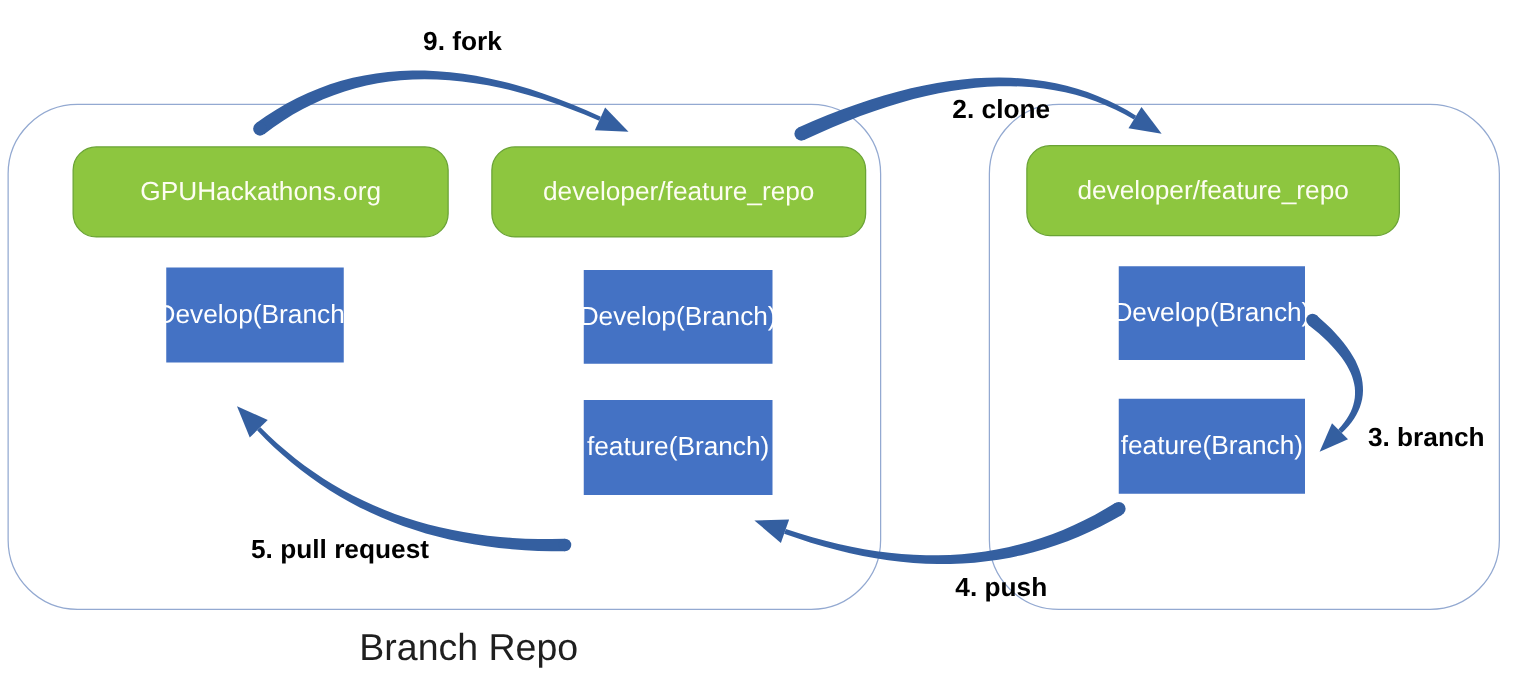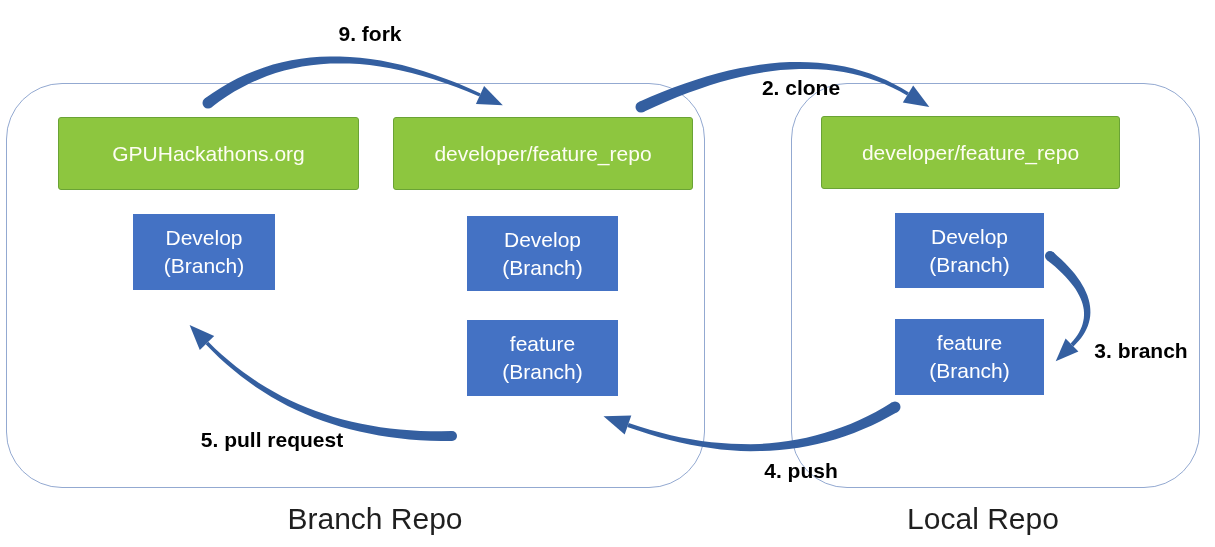--- a/index.html
+++ b/index.html
@@ -5,27 +5,27 @@
   html,body{margin:0;padding:0;background:#ffffff;}
   .stage{
     position:relative;width:1215px;height:547px;background:#ffffff;
     font-family:"Liberation Sans",sans-serif;overflow:hidden;
   }
   .container{
     position:absolute;border:1.5px solid #93a9d1;border-radius:56px;background:transparent;
     box-sizing:border-box;
   }
   .repo{
-    position:absolute;border:1px solid #6aa335;border-radius:3px;background:#8dc63f;
+    position:absolute;border:1px solid #6aa335;border-radius:19px;background:#8dc63f;
     color:#fdfdf2;display:flex;align-items:center;justify-content:center;
     font-size:21px;box-sizing:border-box;text-align:center;
   }
   .branch{
     position:absolute;background:#4472c4;color:#ffffff;
-    display:flex;flex-direction:column;align-items:center;justify-content:center;
+    display:flex;align-items:center;justify-content:center;
     font-size:21px;line-height:1.32;text-align:center;box-sizing:border-box;
   }
   .step{
     position:absolute;transform:translate(-50%,-50%);
     font-weight:bold;font-size:21px;color:#000000;white-space:nowrap;
   }
   .caption{
     position:absolute;transform:translate(-50%,-50%);
     font-size:30px;color:#1f1f1f;white-space:nowrap;
   }
@@ -70,21 +70,20 @@
     <span>(Branch)</span>
   </div>
 
   <div class="step" style="left:370px;top:34px;">9. fork</div>
   <div class="step" style="left:801px;top:48px;margin-top:40px;">2. clone</div>
   <div class="step" style="left:1141px;top:308px;margin-top:43px;">3. branch</div>
   <div class="step" style="left:757px;top:471px;margin-left:44px;">4. push</div>
   <div class="step" style="left:272px;top:440px;">5. pull request</div>
 
   <div class="caption" style="left:375px;top:519px;">Branch Repo</div>
-  <div class="caption" style="left:983px;top:519px;">Local Repo</div>
 
   <svg id="arrow-layer" viewBox="0 0 1215 547" xmlns="http://www.w3.org/2000/svg">
       <path d="M211.3,107.4L218.8,101.7L226.5,96.5L234.3,91.6L242.3,87.2L250.4,83.1L258.6,79.4L267.0,76.1L275.6,73.1L284.3,70.6L293.1,68.4L302.1,66.6L311.3,65.2L320.6,64.2L330.1,63.6L339.7,63.4L349.5,63.6L359.5,64.1L369.6,65.1L379.9,66.5L390.3,68.2L400.9,70.4L411.6,72.9L422.5,75.9L433.6,79.2L444.8,83.0L456.1,87.1L467.6,91.6L479.3,96.6L480.7,93.4L469.1,88.2L457.6,83.3L446.2,78.9L435.0,74.9L423.9,71.2L412.9,68.0L402.1,65.1L391.4,62.7L380.8,60.6L370.4,59.0L360.1,57.7L349.9,56.9L339.8,56.4L329.9,56.4L320.1,56.7L310.4,57.5L300.9,58.7L291.4,60.3L282.2,62.2L273.0,64.6L264.0,67.4L255.1,70.7L246.3,74.3L237.7,78.3L229.3,82.8L220.9,87.7L212.7,92.9L204.7,98.6Z" fill="#345fa0"></path>
       <circle cx="208" cy="103" r="5.5" fill="#345fa0"></circle>
       <polygon points="502.8,105.3 475.9,104.1 484.1,85.9" fill="#345fa0"></polygon>
       <path d="M643.3,112.0L654.8,106.7L666.1,101.7L677.3,97.1L688.3,92.8L699.2,88.9L709.9,85.3L720.4,82.1L730.8,79.2L741.0,76.7L751.1,74.5L761.1,72.7L770.8,71.3L780.5,70.1L789.9,69.4L799.2,69.0L808.4,68.9L817.4,69.2L826.3,69.8L835.0,70.8L843.6,72.1L852.1,73.8L860.4,75.8L868.5,78.2L876.5,81.0L884.4,84.1L892.1,87.5L899.7,91.3L907.1,95.5L908.9,92.5L901.5,88.0L893.9,83.9L886.1,80.1L878.1,76.7L870.0,73.6L861.8,70.9L853.3,68.6L844.7,66.6L835.9,64.9L827.0,63.7L817.9,62.7L808.6,62.2L799.2,62.0L789.6,62.1L779.8,62.6L769.9,63.5L759.8,64.8L749.6,66.4L739.2,68.3L728.7,70.6L718.0,73.3L707.1,76.3L696.1,79.7L684.9,83.5L673.6,87.6L662.1,92.0L650.5,96.8L638.7,102.0Z" fill="#345fa0"></path>
       <circle cx="641" cy="107" r="5.5" fill="#345fa0"></circle>
       <polygon points="929.3,107.0 902.8,102.5 913.2,85.5" fill="#345fa0"></polygon>
       <path d="M1046.8,259.9L1051.0,263.3L1055.0,266.6L1058.7,269.9L1062.1,273.2L1065.3,276.5L1068.2,279.7L1070.9,282.9L1073.3,286.0L1075.5,289.1L1077.4,292.2L1079.0,295.2L1080.5,298.2L1081.7,301.2L1082.6,304.1L1083.3,307.0L1083.8,309.8L1084.0,312.7L1084.0,315.5L1083.8,318.3L1083.3,321.1L1082.6,323.9L1081.7,326.7L1080.5,329.6L1079.0,332.4L1077.3,335.2L1075.3,338.0L1073.1,340.8L1070.6,343.6L1073.4,346.4L1076.2,343.6L1078.8,340.8L1081.1,337.9L1083.2,334.9L1085.0,331.9L1086.6,328.8L1087.9,325.7L1088.9,322.5L1089.7,319.3L1090.2,316.0L1090.4,312.6L1090.3,309.3L1090.0,305.9L1089.4,302.4L1088.5,298.9L1087.4,295.5L1085.9,291.9L1084.3,288.4L1082.3,284.9L1080.1,281.3L1077.6,277.7L1074.9,274.1L1071.9,270.5L1068.7,266.9L1065.2,263.2L1061.4,259.6L1057.4,255.9L1053.2,252.1Z" fill="#345fa0"></path>
       <circle cx="1050" cy="256" r="5" fill="#345fa0"></circle>

